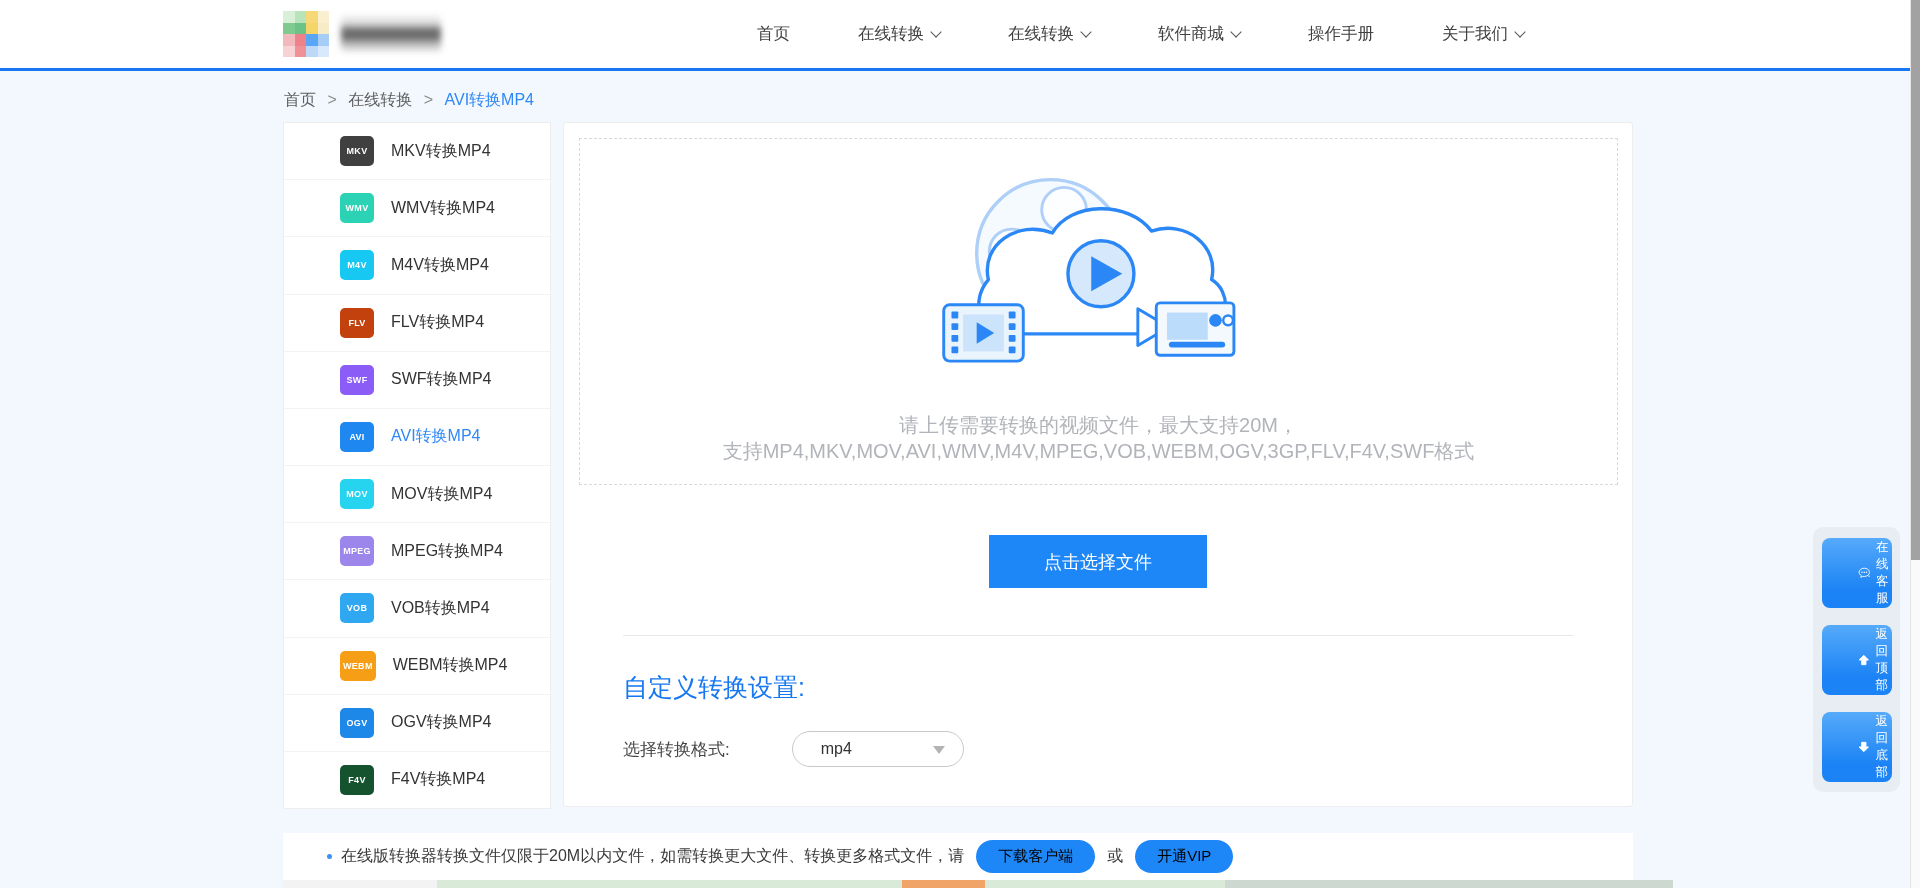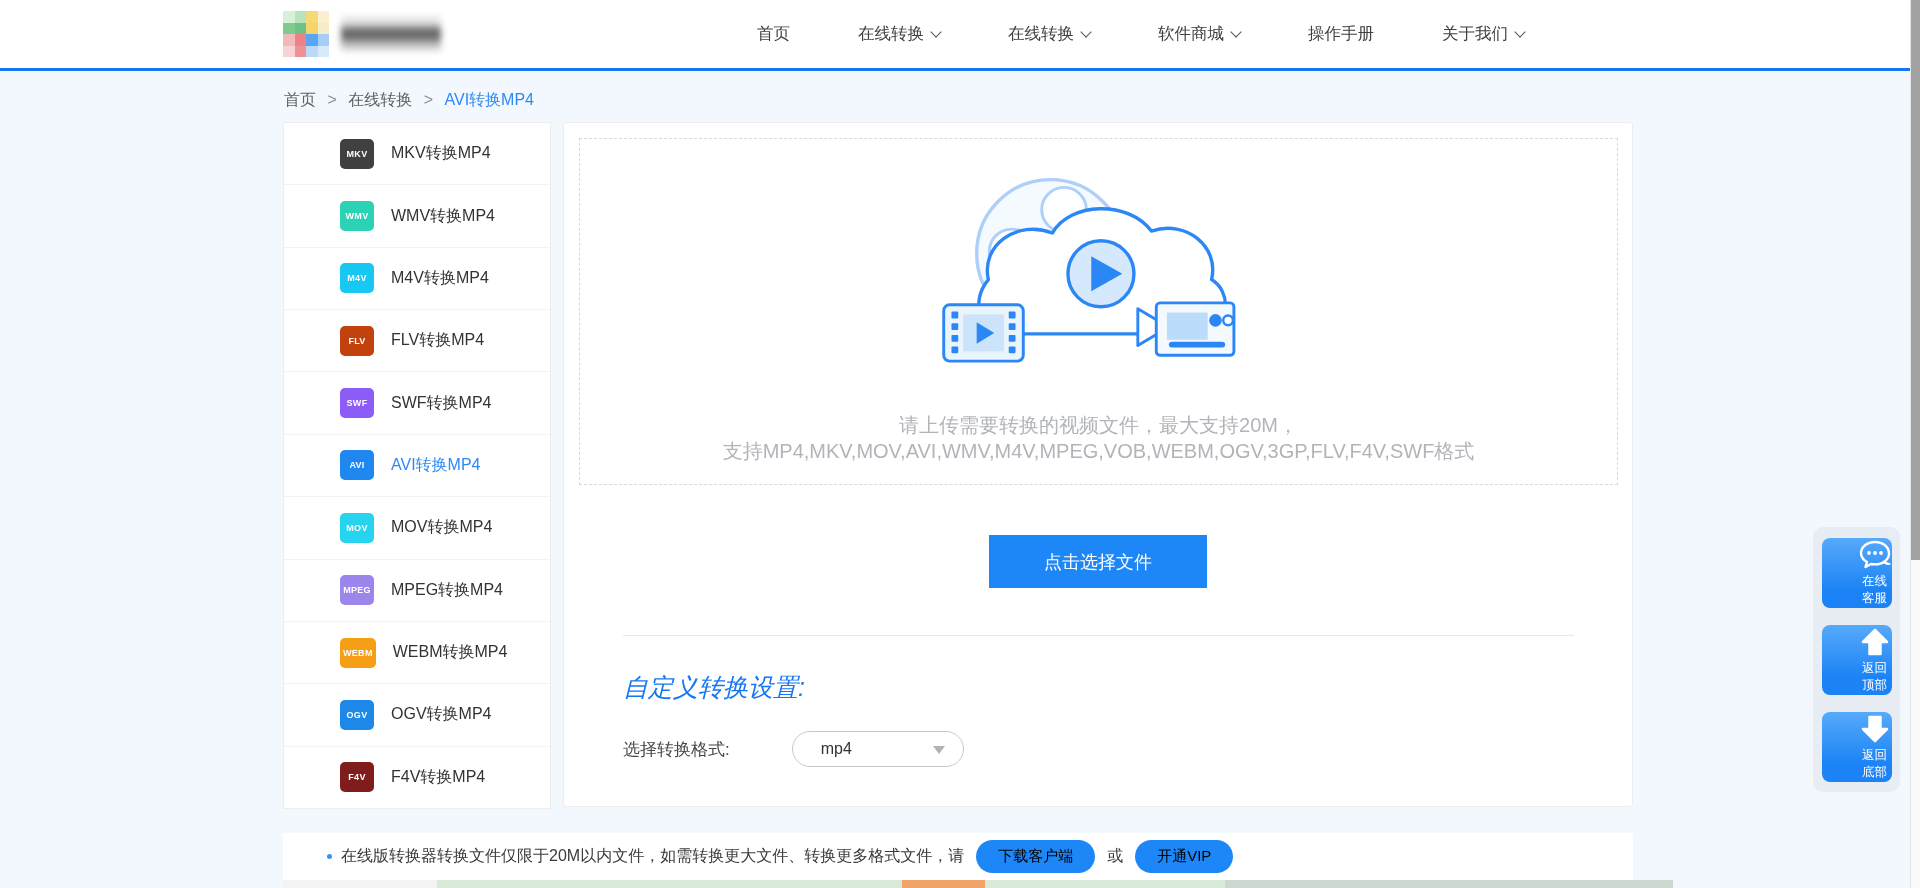--- a/index.html
+++ b/index.html
@@ -55,40 +55,40 @@
     border:1px dashed #d8d8d8; cursor:pointer;
   }
   .illus { position:absolute; left:50%; top:22px; transform:translateX(-50%); }
   .hints { position:absolute; left:0; right:0; bottom:20px; text-align:center; color:#b1b4b9; font-size:20px; line-height:26px; }
   .select-file-btn {
     position:absolute; left:50%; top:412px; transform:translateX(-50%);
     width:218px; height:53px; background:#1E87F7; color:#fff; font-size:18px;
     border:none; border-radius:0; cursor:pointer; font-family:inherit;
   }
   .divider { position:absolute; left:59px; right:58px; top:512px; height:1px; background:#e8e8e8; }
-  .settings-title { position:absolute; left:59px; top:548px; font-size:25px; color:#1677F2;font-style:italic; }
+  .settings-title { position:absolute; left:59px; top:548px; font-size:25px; color:#1677F2; }
   .format-row { position:absolute; left:59px; top:608px; display:flex; align-items:center; }
   .format-label { font-size:17px; color:#474747; }
   .format-select {
     position:relative; margin-left:62px; width:172px; height:36px;
     border:1px solid #c9c9c9; border-radius:18px; background:#fff;
     display:flex; align-items:center; padding-left:28px; font-size:16px; color:#333; cursor:pointer;
   }
   .caret { position:absolute; right:18px; top:14px; width:0; height:0;
            border-left:6px solid transparent; border-right:6px solid transparent; border-top:8px solid #b3b3b3; }
   
   .float-panel {
     position:absolute; left:1813px; top:527px; width:87px; height:265px;
     background:#E8EDF3; border-radius:10px; display:flex; flex-direction:column;
     align-items:center; padding-top:11px; gap:17px; z-index:4;
   }
   .float-btn {
     width:70px; height:70px; border-radius:8px; border:none; cursor:pointer;
     background:linear-gradient(180deg,#56AAFA 0%,#1B83F5 75%);
-    display:flex; flex-direction:column; align-items:center; justify-content:center;
+    display:flex; flex-direction:row; align-items:center; justify-content:center;
     color:#fff; font-size:12.5px; gap:3px; font-family:inherit;padding-left:36px;
   }
   
   .notice {
     position:absolute; left:283px; top:833px; width:1350px; height:47px;
     background:#fff; display:flex; align-items:center; padding-left:44px; z-index:2;
   }
   .bullet { width:5px; height:5px; border-radius:50%; background:#3E8EF7; margin-right:9px; }
   .notice-text { font-size:16px; color:#3a3a3a; }
   .pill-btn {
@@ -190,29 +190,33 @@
     </div>
   <div class="side-item">
       <span class="badge" style="background: rgb(38, 212, 240);">MOV</span>
       <span class="side-label">MOV转换MP4</span>
     </div>
   <div class="side-item">
       <span class="badge" style="background: rgb(156, 134, 235);">MPEG</span>
       <span class="side-label">MPEG转换MP4</span>
     </div>
   <div class="side-item">
+      <span class="badge" style="background: rgb(47, 168, 241);">VOB</span>
+      <span class="side-label">VOB转换MP4</span>
+    </div>
+  <div class="side-item">
       <span class="badge" style="background: rgb(247, 158, 23);">WEBM</span>
       <span class="side-label">WEBM转换MP4</span>
     </div>
   <div class="side-item">
       <span class="badge" style="background: rgb(30, 136, 232);">OGV</span>
       <span class="side-label">OGV转换MP4</span>
     </div>
   <div class="side-item">
-      <span class="badge" style="background: #7f1d1d;">F4V</span>
+      <span class="badge" style="background: #14532d;">F4V</span>
       <span class="side-label">F4V转换MP4</span>
     </div>
 </div>
 
 <div class="main-card">
   <div class="dropzone">
     <svg class="illus" width="330" height="209" viewBox="0 0 340 215">
 
       <circle cx="120" cy="95" r="76" fill="#F5FAFF" stroke="#AECFF7" stroke-width="3.5"></circle>
       <circle cx="134" cy="50" r="23" fill="#FDFEFF" stroke="#AECFF7" stroke-width="3"></circle>

